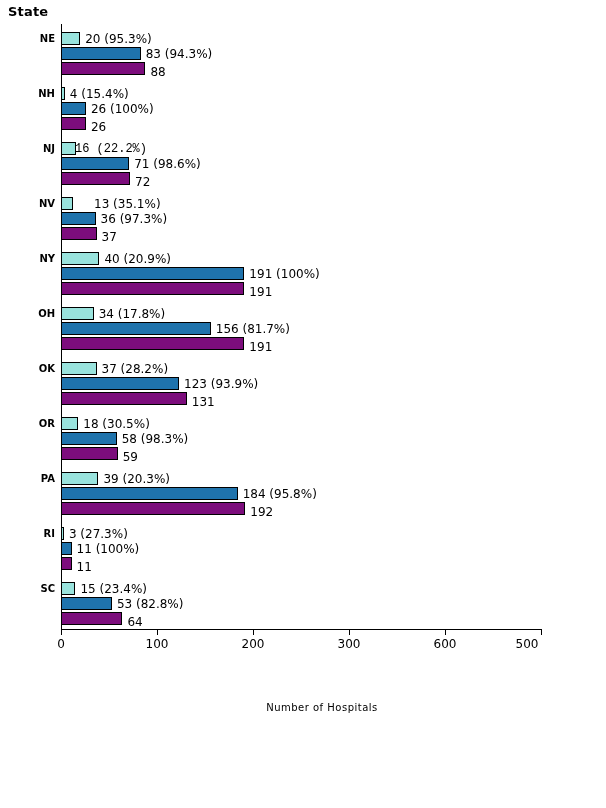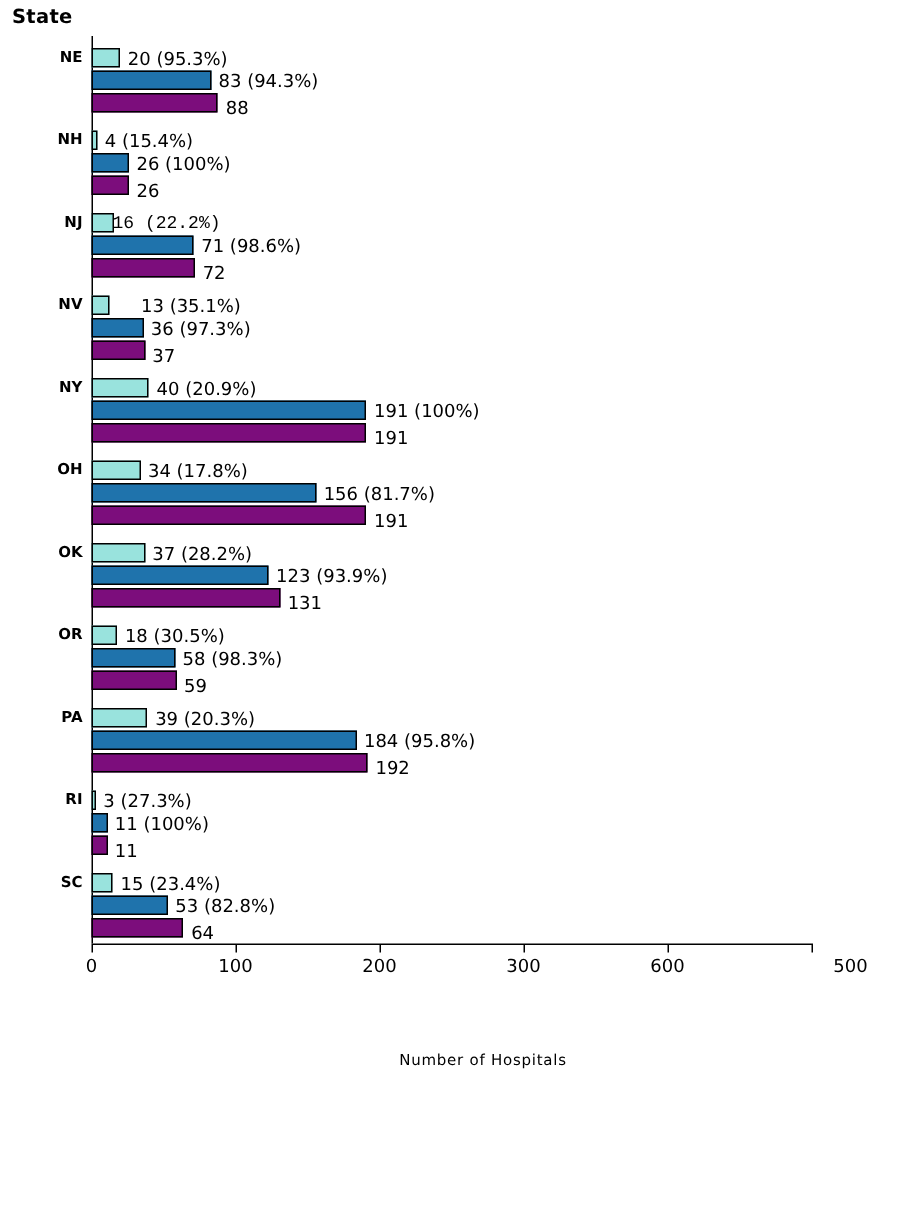--- a/index.html
+++ b/index.html
@@ -140,21 +140,21 @@
       <div class="tick-x-label" style="left: 61px;">0</div>
       <div class="tick-x" style="left: 157px;"></div>
       <div class="tick-x-label" style="left: 157px;">100</div>
       <div class="tick-x" style="left: 253px;"></div>
       <div class="tick-x-label" style="left: 253px;">200</div>
       <div class="tick-x" style="left: 349px;"></div>
       <div class="tick-x-label" style="left: 349px;">300</div>
       <div class="tick-x" style="left: 445px;"></div>
       <div class="tick-x-label" style="left: 445px;">600</div>
       <div class="tick-x" style="left: 541px;"></div>
-      <div class="tick-x-label" style="left: 567px;">500</div>
+      <div class="tick-x-label" style="left: 527px;">500</div>
     </div>
 
   <div class="xaxis-title">Number of Hospitals</div>
 
 
 <div class="group-label" style="top: 33px;">NE</div>
     <div class="bar bar-sampled" style="left: 61px; top: 32px; width: 19.2px; height: 13px;"></div>
     <div class="bar-label" style="left: 85.2px; top: 32px;">20  (95.3%)</div>
     <div class="bar bar-frame" style="left: 61px; top: 47px; width: 79.68px; height: 13px;"></div>
     <div class="bar-label" style="left: 145.68px; top: 47px;">83  (94.3%)</div>

